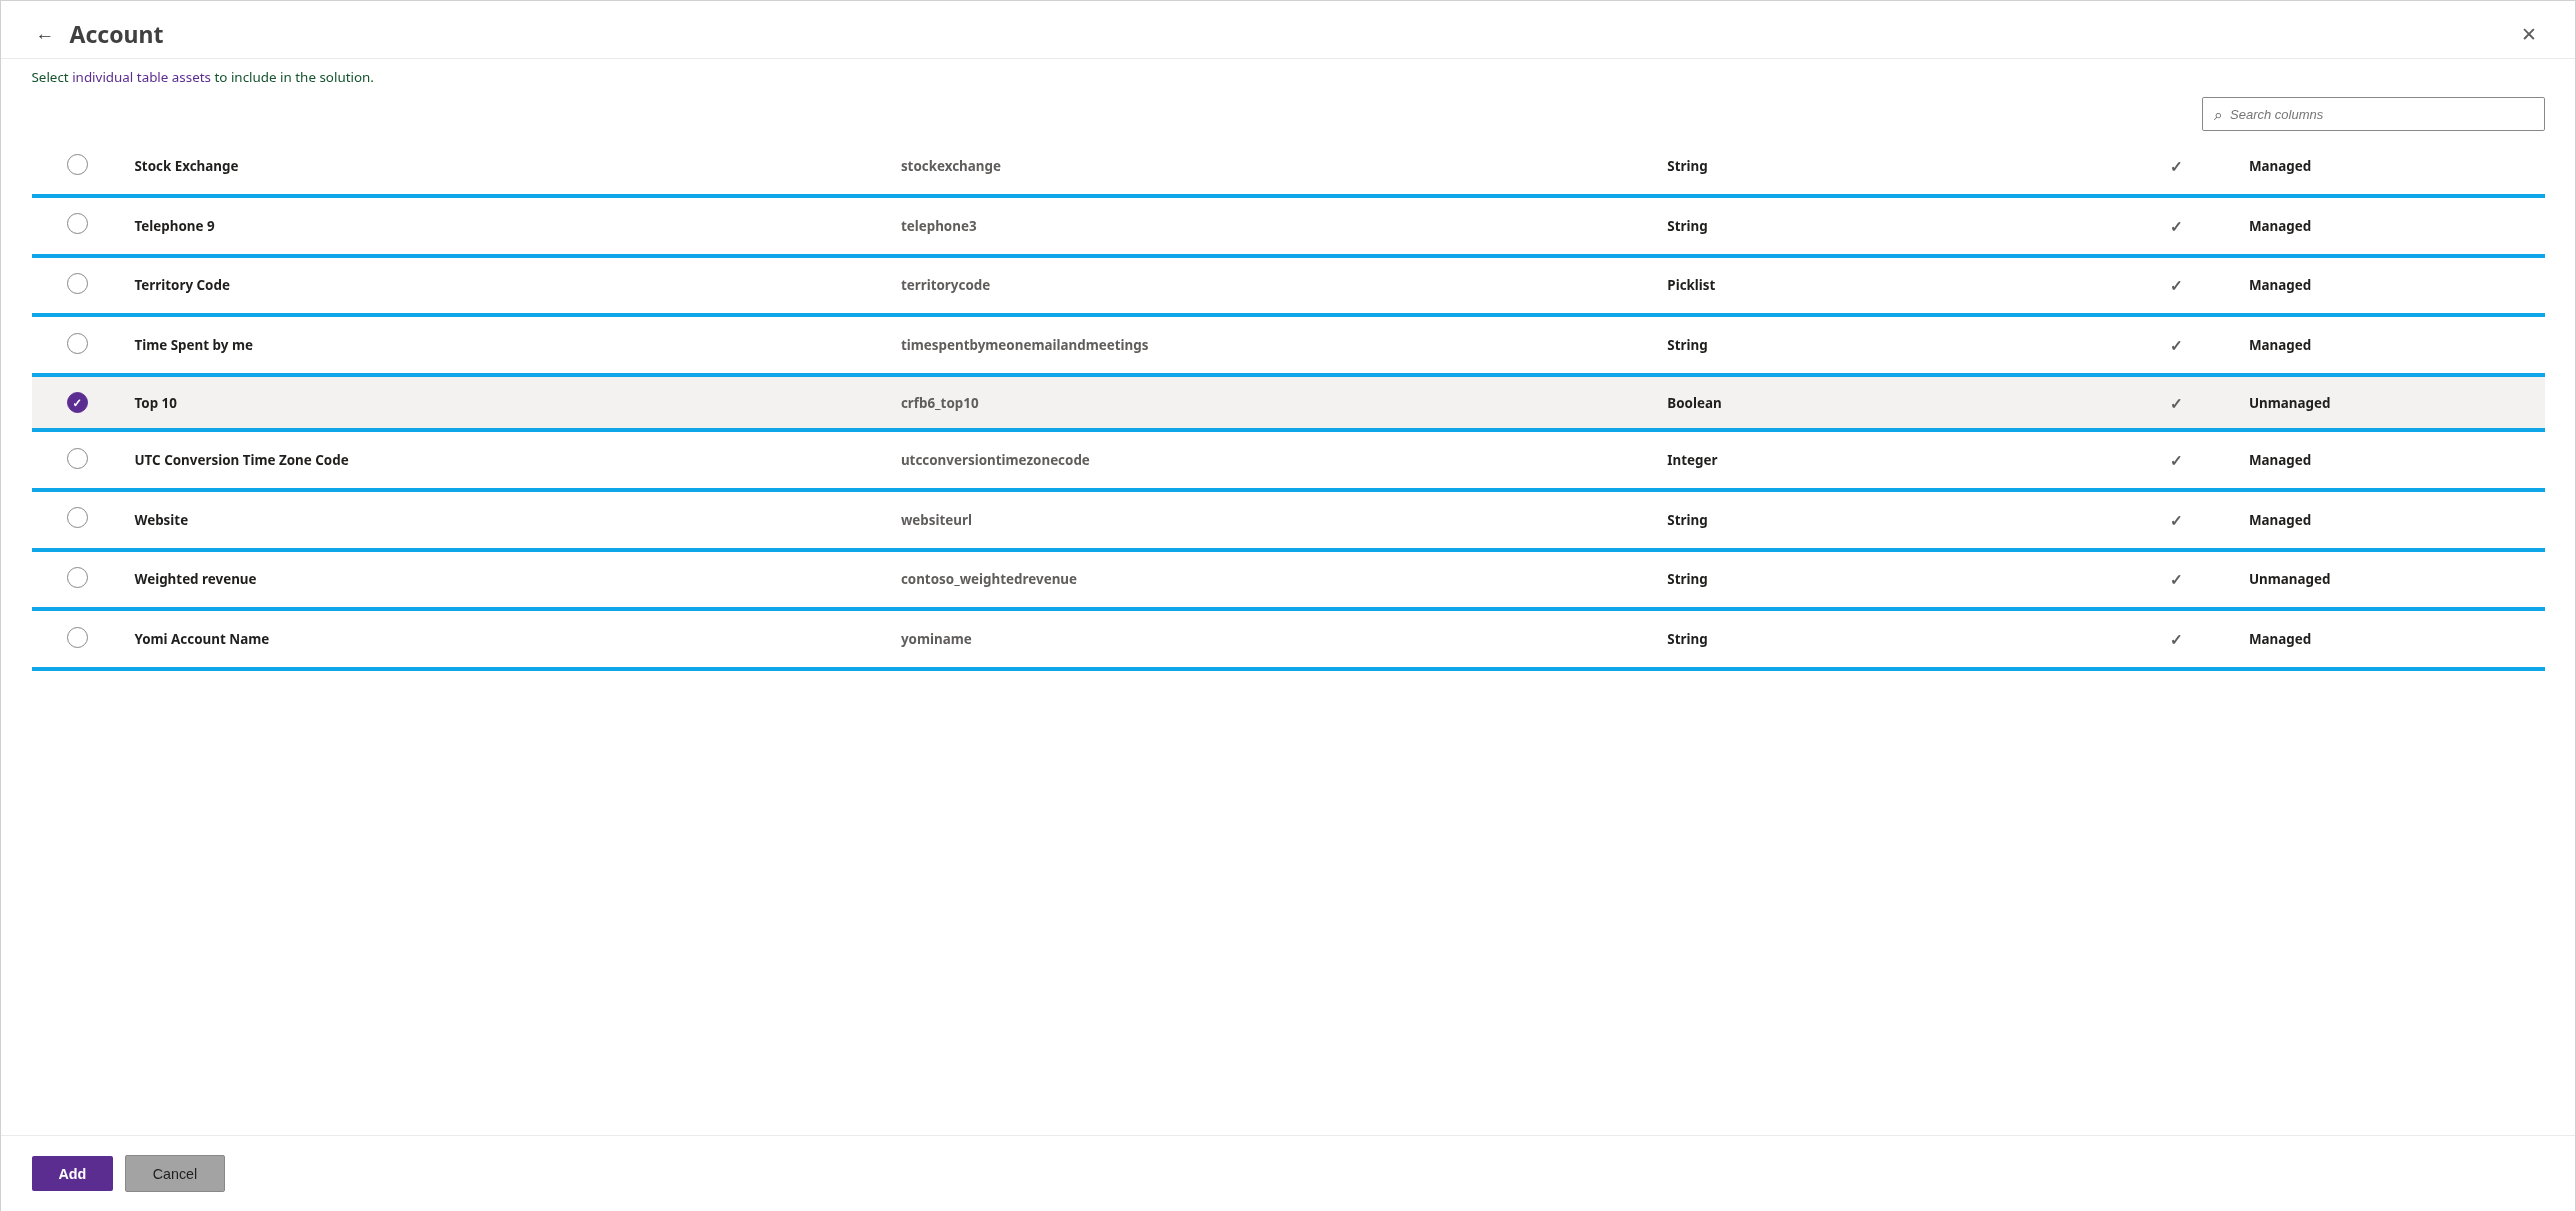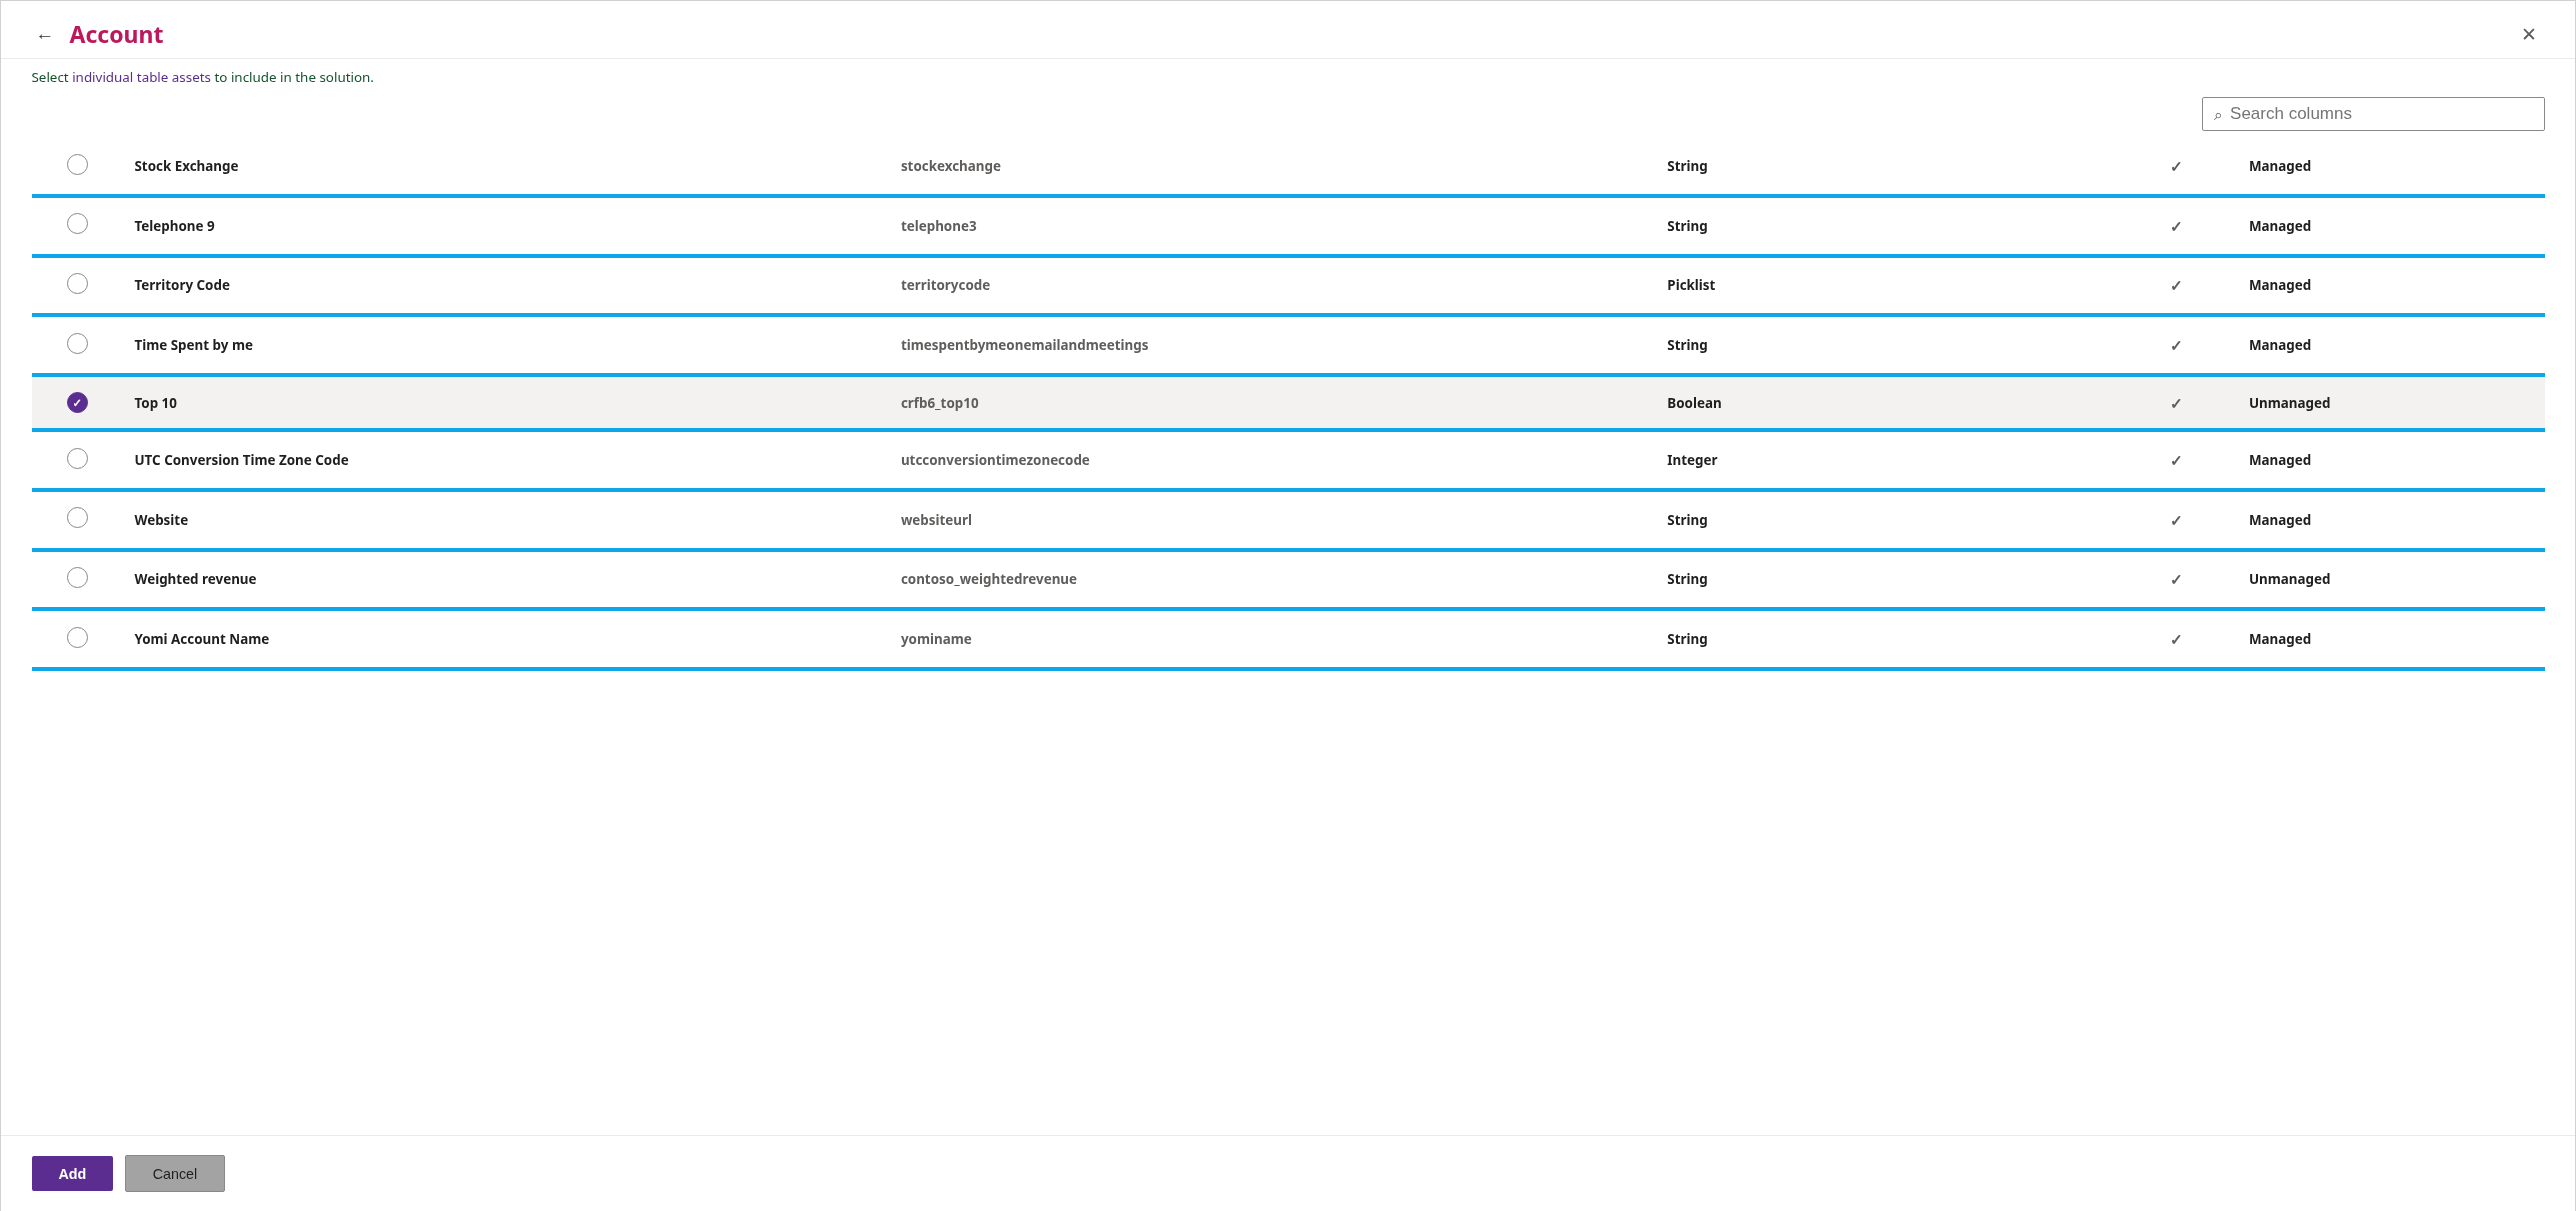--- a/index.html
+++ b/index.html
@@ -36,21 +36,21 @@
       color: #333;
       font-size: 19px;
       display: flex;
       align-items: center;
       padding: 3.8px;
     }
 
     .page-title {
       font-size: 23px;
       font-weight: 700;
-      color: #be185d;
+      color: #404040;
     }
 
     .close-btn {
       background: none;
       border: none;
       cursor: pointer;
       font-size: 19px;
       color: #605e5c;
       padding: 3.8px 7.6px;
       display: flex;
@@ -80,24 +80,25 @@
       border-radius: 1.9px;
       padding: 5.7px 11.4px;
       width: 343px;
       gap: 7.6px;
       background: #fff;
     }
 
     .search-box input {
       border: none;
       outline: none;
-      font-size: 17px;
+      font-size: 13px;
       color: #201f1e;
       width: 100%;
       background: transparent;
+      font-style: italic;
     }
 
     .search-icon {
       color: #605e5c;
       font-size: 15.3px;
     }
 
     .table-container {
       flex: 1;
       overflow-y: auto;

